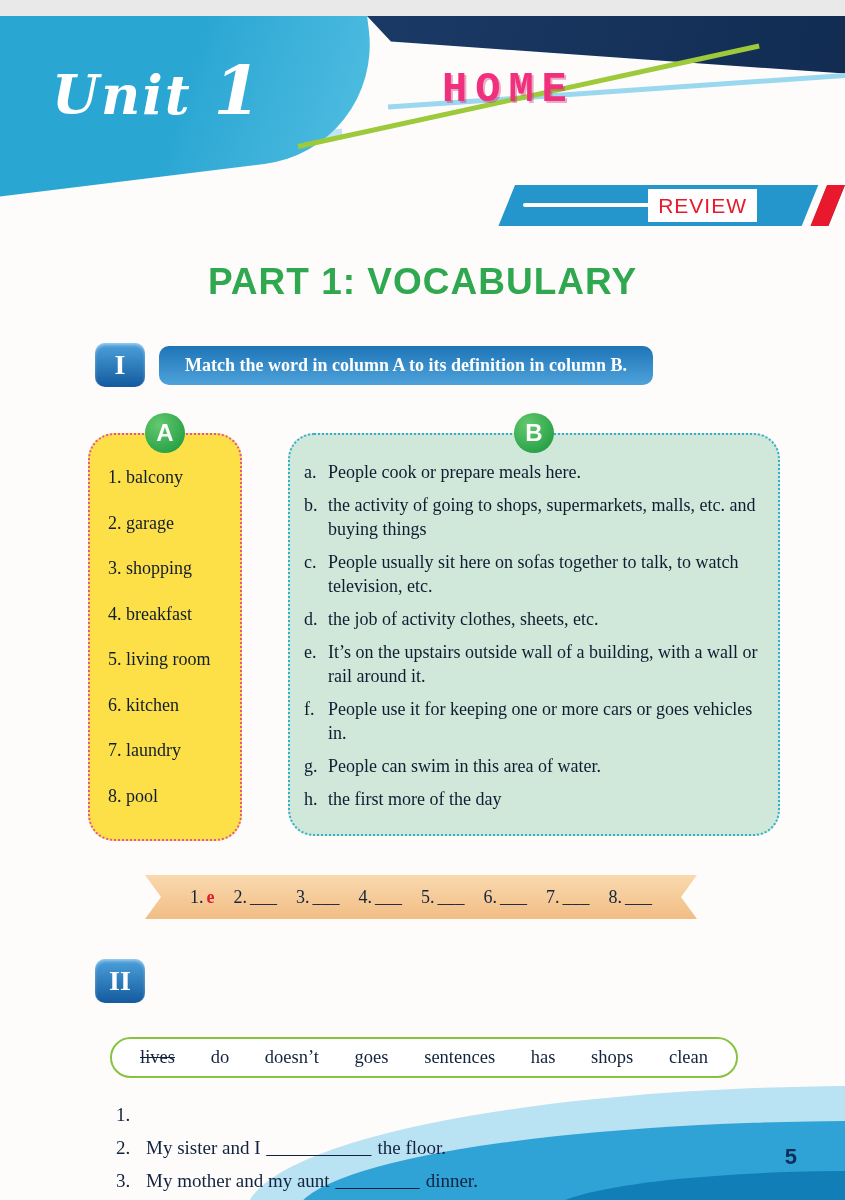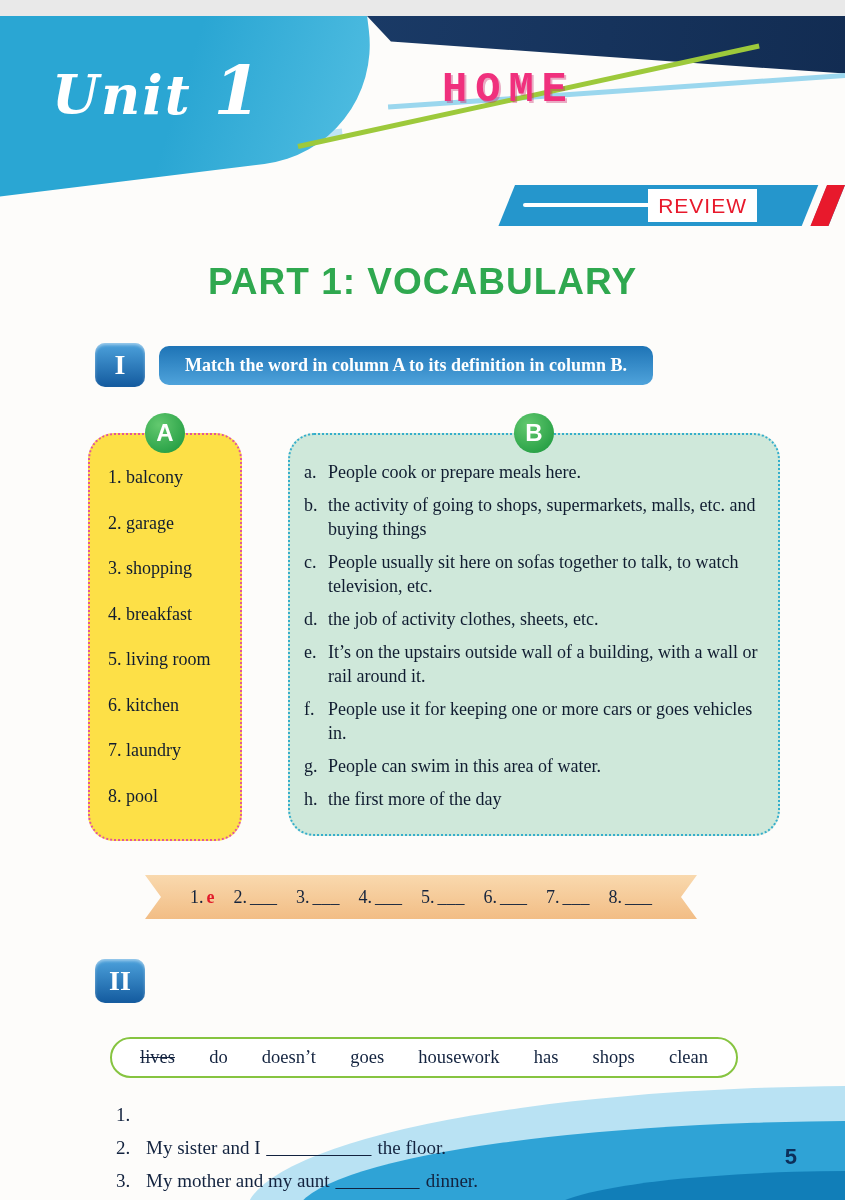--- a/index.html
+++ b/index.html
@@ -234,21 +234,21 @@
 
   <div class="ex-row">
     <div class="ex-marker">II</div>
   </div>
 
   <div class="word-box">
     <span class="strike">lives</span>
     <span>do</span>
     <span>doesn’t</span>
     <span>goes</span>
-    <span>housework</span>
+    <span>sentences</span>
     <span>has</span>
     <span>shops</span>
     <span>clean</span>
   </div>
 
   <div class="sentences">
     <div class="sentence">
       <span class="s-num">1.</span>
     </div>
     <div class="sentence">

